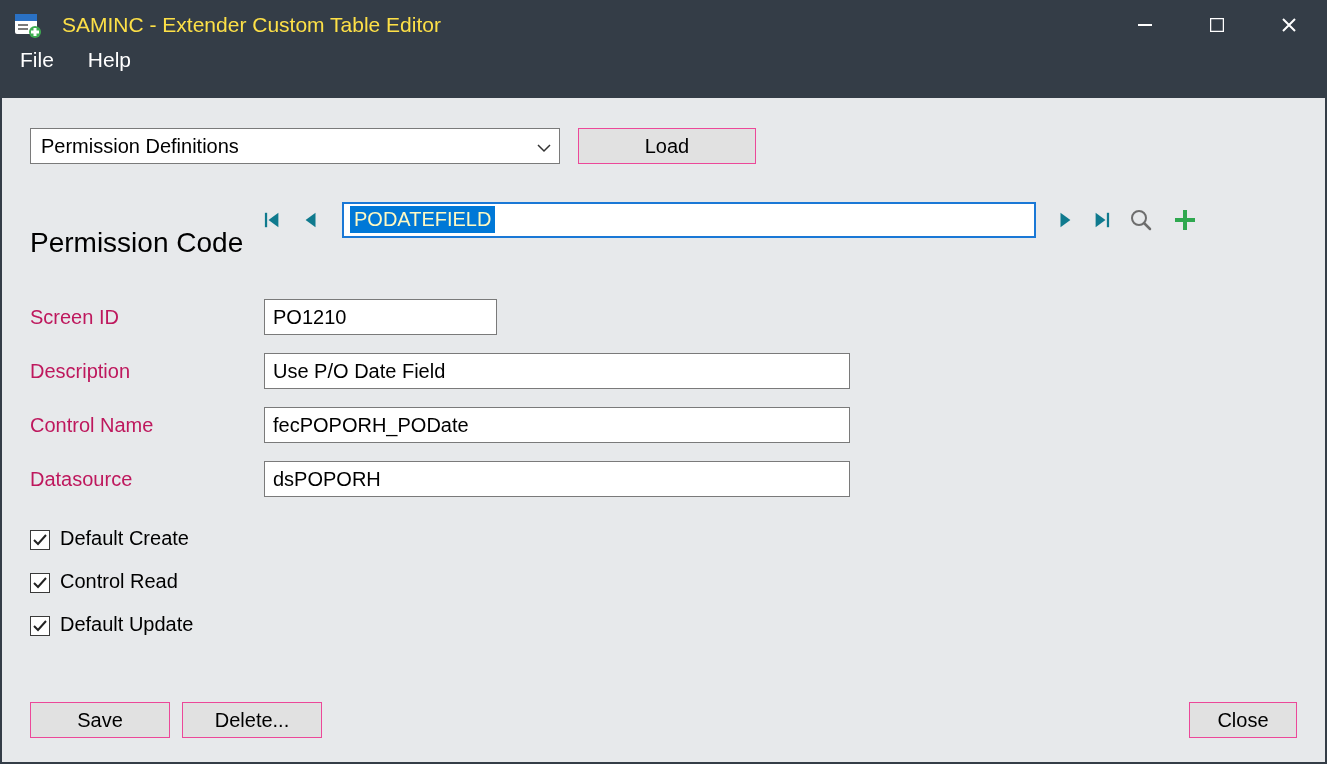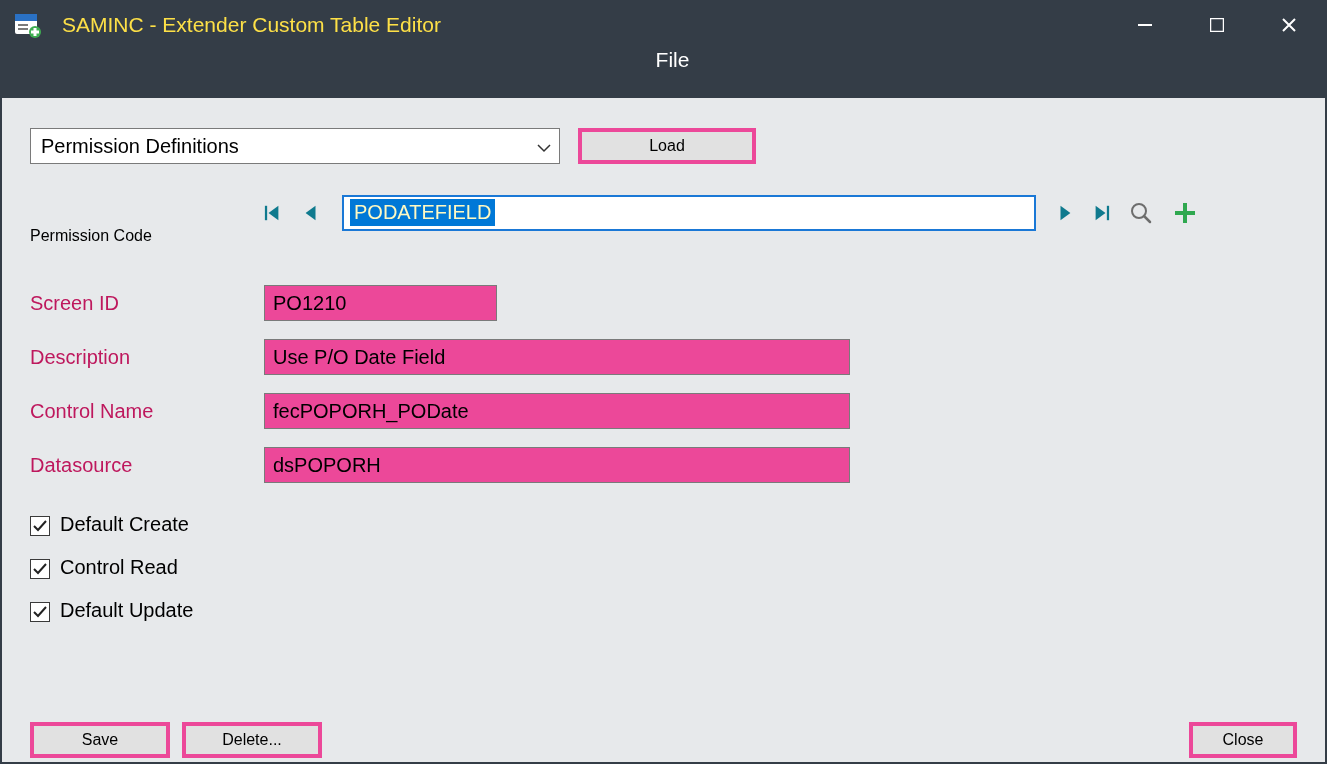--- a/index.html
+++ b/index.html
@@ -36,26 +36,24 @@
   .winbtn {
     width: 72px; height: 100%;
     display: flex; align-items: center; justify-content: center;
     background: transparent; border: none; color: #fff;
   }
   
   .menubar {
     height: 50px;
     background: #343d47;
     display: flex;
-    align-items: center;
     padding-left: 18px;
     gap: 34px;
     color: #fff;
     font-size: 21px;
-    flex-direction: column;
   }
   .menubar .menuitem { cursor: default; }
   
   .client {
     flex: 1;
     background: #e7e9eb;
     position: relative;
     padding: 30px 28px 16px 28px;
     border-radius: 25px;
   }
@@ -73,56 +71,56 @@
     display: flex; align-items: center;
     padding: 0 8px 0 10px;
     font-size: 20px;
     justify-content: space-between;
   }
   .dropdown .chev {
     color: #3a3a3a;
   }
   .btn {
     height: 36px;
-    border: 4px solid #ec4899;
+    border: 1px solid #ec4899;
     background: #e1e1e1;
-    font-size: 16px;
+    font-size: 20px;
     padding: 0 12px;
     cursor: default;
     display: inline-flex; align-items: center; justify-content: center;
   }
   .btn.load { width: 178px; }
   
   .form-row {
     display: flex;
     align-items: center;
     margin-bottom: 18px;
   }
   .form-label {
     width: 234px;
     font-size: 20px;
     color: #be185d;
   }
   .text-input {
     height: 36px;
     border: 1px solid #7a7a7a;
-    background: #ec4899;
+    background: #ffffff;
     font-size: 20px;
     padding: 0 8px;
     outline: none;
   }
   .text-input.wide { width: 586px; }
   .text-input.mid  { width: 233px; }
   
   .perm-row {
     display: flex;
     align-items: center;
     margin-bottom: 40px;
   }
-  .perm-label { width: 234px; font-size: 16px; margin-top: 47px; }
+  .perm-label { width: 234px; font-size: 28px; margin-top: 47px; }
   .nav-icons-left, .nav-icons-right {
     display: flex; align-items: center;
   }
   .nav-icons-left { gap: 20px; margin-right: 22px; }
   .nav-icons-right { gap: 18px; margin-left: 20px; }
   .perm-input {
     height: 36px;
     width: 694px;
     border: 2px solid #1a78d6;
     background: #fff;
@@ -148,21 +146,21 @@
     width: 20px; height: 20px;
     border: 1.5px solid #3a3a3a;
     background: #fff;
     display:flex; align-items:center; justify-content:center;
   }
   .checkbox svg { display:block; }
   .check-label { font-size: 20px; }
   
   .bottom-bar {
     position: absolute;
-    left: 28px; right: 28px; bottom: 4px;
+    left: 28px; right: 28px; bottom: 24px;
     display: flex;
     align-items: center;
   }
   .bottom-bar .spacer { flex: 1; }
   .btn.std { width: 140px; margin-right: 12px; }
   .btn.close-btn { width: 108px; margin-right: 0; }
 </style>
 </head>
 <body>
 

